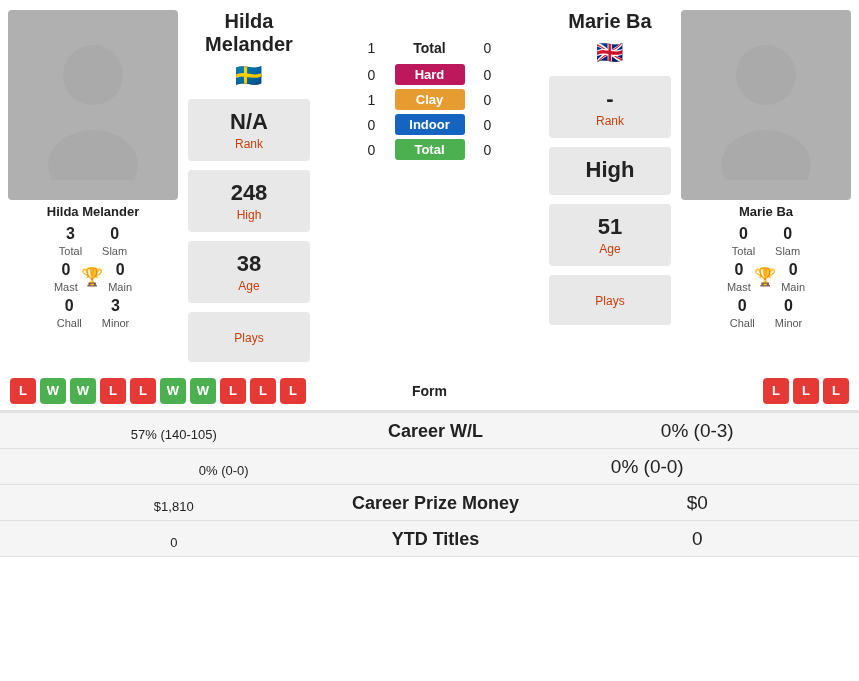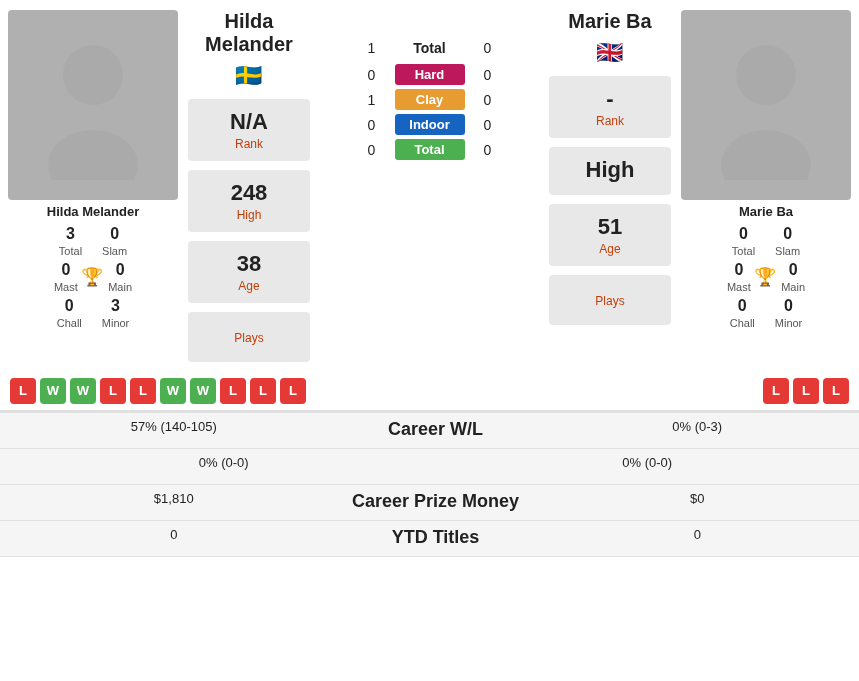--- a/index.html
+++ b/index.html
@@ -84,21 +84,21 @@
       font-size: 18px;
     }
 
     .bottom-rows {
       background: #f5f5f5;
       border-top: 2px solid #e0e0e0;
     }
 
     .bottom-row {
       display: flex;
-      align-items: flex-start;
+      align-items: flex-end;
       border-bottom: 1px solid #e0e0e0;
       min-height: 36px;
       padding-left: 12px;
     }
 
     .bottom-row-left {
       flex: 1;
       text-align: center;
       padding: 6px 10px;
       font-size: 13px;
@@ -110,21 +110,21 @@
       font-weight: bold;
       font-size: 18px;
       padding: 6px 4px;
       flex-shrink: 0;
     }
 
     .bottom-row-right {
       flex: 1;
       text-align: center;
       padding: 6px 10px;
-      font-size: 13px;
+      font-size: 19px;
     }
 
     .form-row {
       display: flex;
       align-items: center;
       border-bottom: 1px solid #e0e0e0;
       min-height: 40px;
       background: #fff;
     }
 
@@ -415,20 +415,21 @@
       <span class="form-badge" style="background: rgb(76, 175, 80);">W</span>
       <span class="form-badge" style="background: rgb(76, 175, 80);">W</span>
       <span class="form-badge" style="background: rgb(229, 57, 53);">L</span>
       <span class="form-badge" style="background: rgb(229, 57, 53);">L</span>
       <span class="form-badge" style="background: rgb(76, 175, 80);">W</span>
       <span class="form-badge" style="background: rgb(76, 175, 80);">W</span>
       <span class="form-badge" style="background: rgb(229, 57, 53);">L</span>
       <span class="form-badge" style="background: rgb(229, 57, 53);">L</span>
       <span class="form-badge" style="background: rgb(229, 57, 53);">L</span>
     </div>
+  <div class="form-label">Form</div>
   <div class="form-right" id="form-right">
       <span class="form-badge" style="background: rgb(229, 57, 53);">L</span>
       <span class="form-badge" style="background: rgb(229, 57, 53);">L</span>
       <span class="form-badge" style="background: rgb(229, 57, 53);">L</span>
     </div>
 </div>
 
 <div class="bottom-rows" id="bottom-rows-container">
     <div class="bottom-row">
     <div class="bottom-row-left">57% (140-105)</div>

